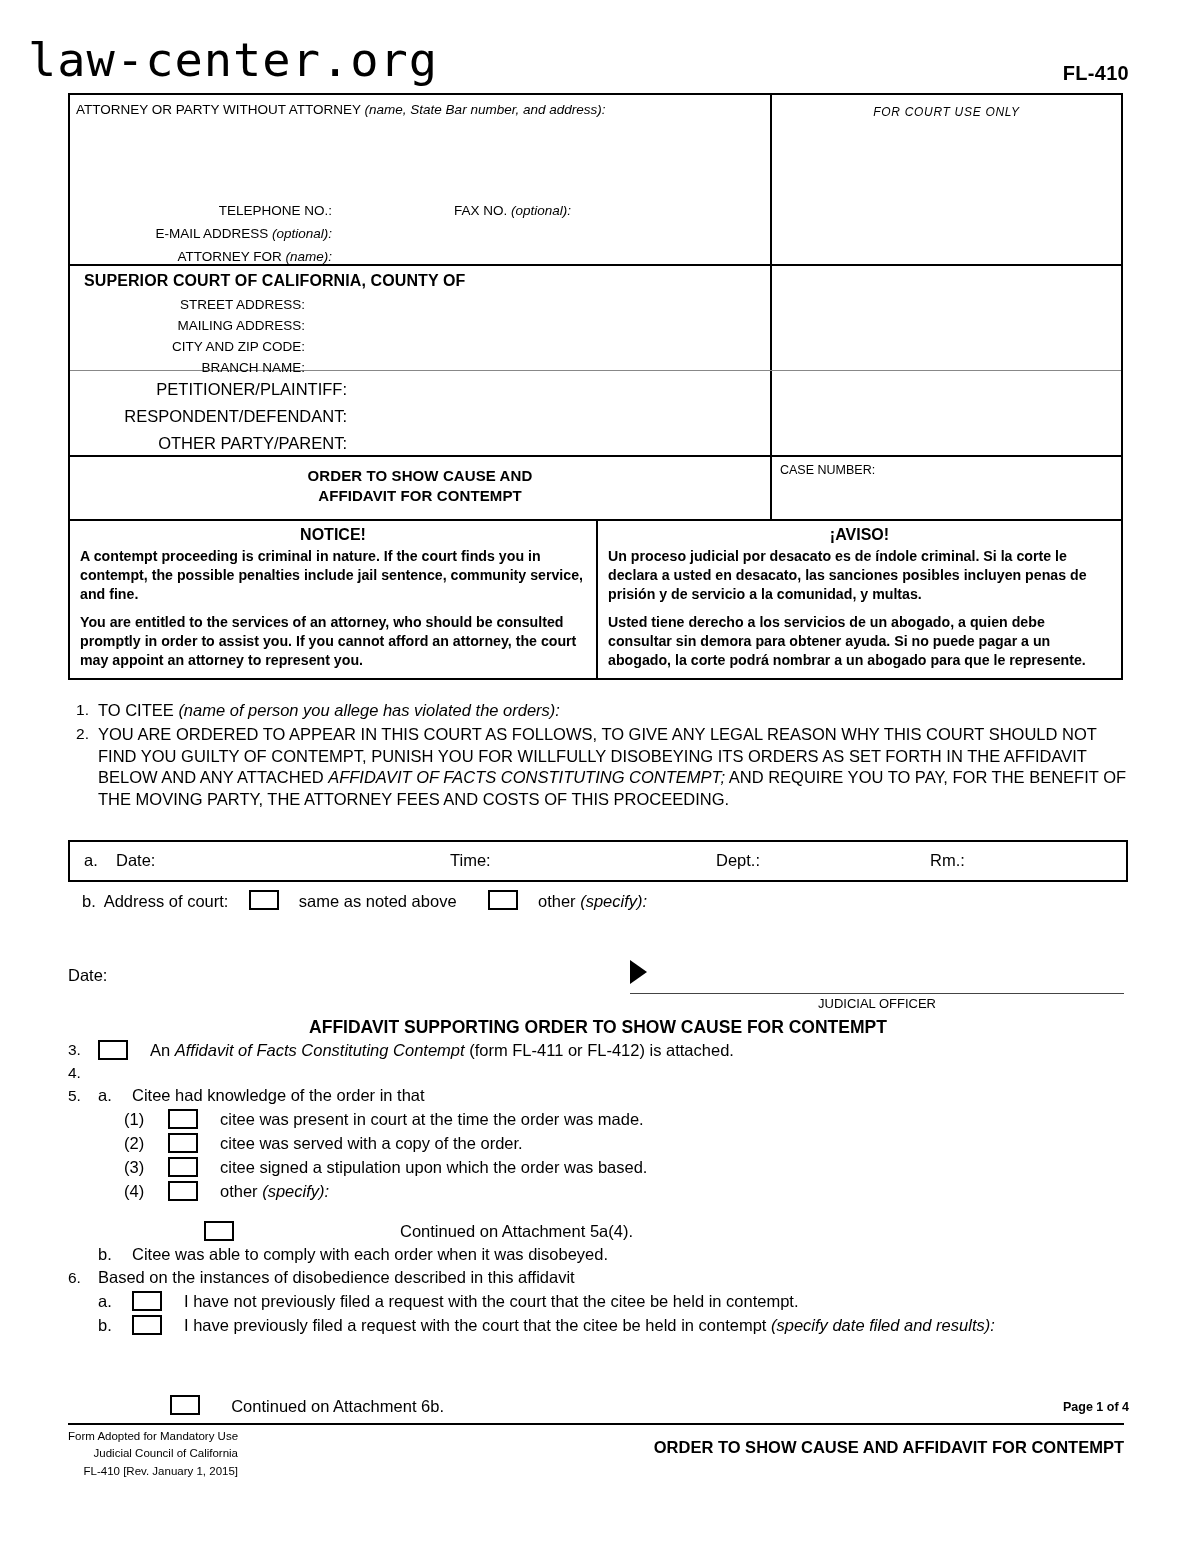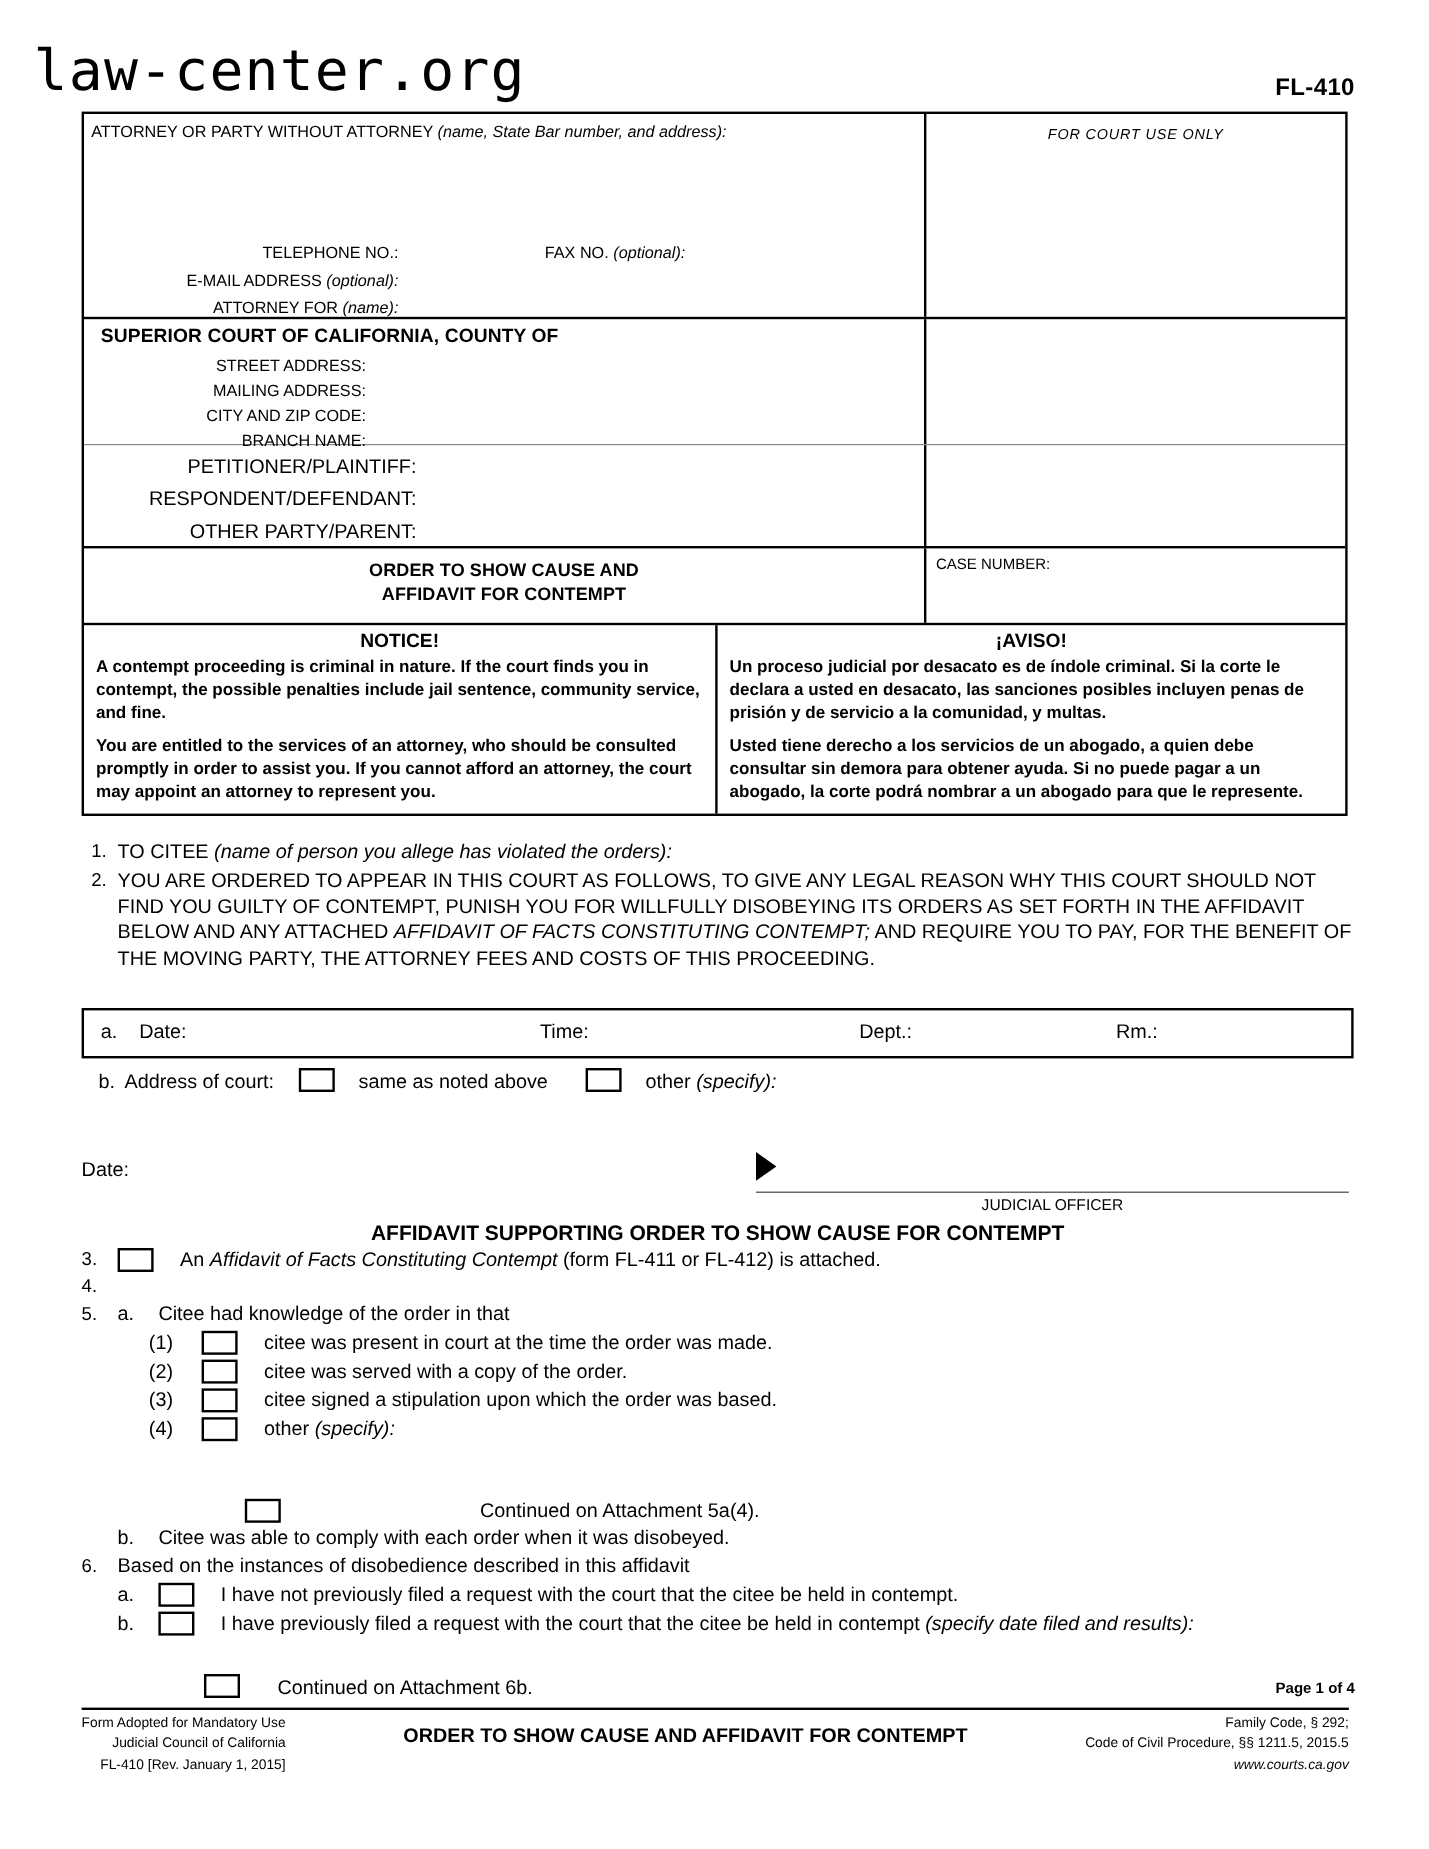--- a/index.html
+++ b/index.html
@@ -401,21 +401,21 @@
     </div>
 
     <div class="rowline" style="padding-left:56px;">
       <span class="w44">(4)</span>
       <span class="cb"></span>
       <span class="gap"></span>
         <span class="gap"></span>
       <span><span>other </span><i>(specify):</i></span>
     </div>
 
-    <div class="rowline" style="padding-left:136px;margin-top:48px;gap:48px;">
+    <div class="rowline" style="padding-left:136px;margin-top:20px;gap:48px;">
       <span class="cb"></span>
       <span class="gap"></span>
         <span class="gap"></span>
       <span>Continued on Attachment 5a(4).</span>
     </div>
 
     <div class="rowline" style="padding-left:30px;">
       <span class="w34">b.</span>
       <span>Citee was able to comply with each order when it was disobeyed.</span>
     </div>
@@ -450,20 +450,15 @@
   <div class="pageno">Page 1 of 4</div>
   <div class="foot-rule"></div>
 
   <div class="foot">
     <div class="foot-l">
       <div>Form Adopted for Mandatory Use</div>
       <div>Judicial Council of California</div>
       <div>FL-410 [Rev. January 1, 2015]</div>
     </div>
     <div class="foot-c">ORDER TO SHOW CAUSE AND AFFIDAVIT FOR CONTEMPT</div>
-    <div class="foot-r">
-      <div>Family Code, § 292;</div>
-      <div>Code of Civil Procedure, §§ 1211.5, 2015.5</div>
-      <div><i>www.courts.ca.gov</i></div>
-    </div>
   </div>
 
 </div>
 
 </body></html>

